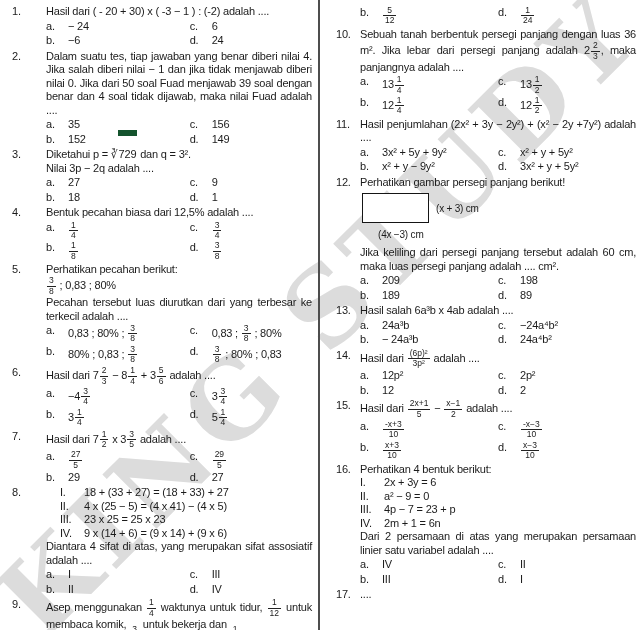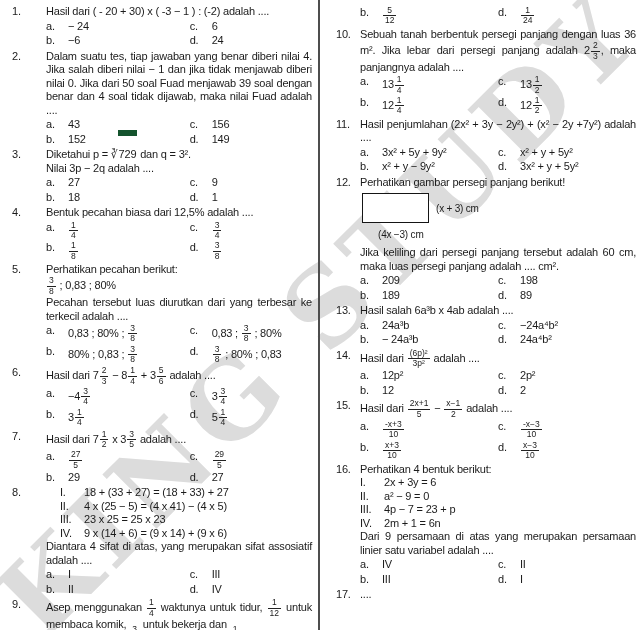--- a/index.html
+++ b/index.html
@@ -81,21 +81,21 @@
         </div>
       </div>
       <div class="q">
         <div class="qnum">2.</div>
         <div class="qbody">
           <div class="qtext">Dalam suatu tes, tiap jawaban yang benar diberi nilai 4. Jika salah diberi nilai − 1 dan jika tidak menjawab diberi nilai 0. Jika dari 50 soal Fuad menjawab 39 soal dengan benar dan 4 soal tidak dijawab, maka nilai Fuad adalah ....</div>
           <div class="opts">
             <div class="opt-row">
               <div class="opt opt-l">
                 <span class="olabel">a.</span>
-                <span class="otext">43</span>
+                <span class="otext">35</span>
               </div>
               <div class="opt opt-r">
                 <span class="olabel">c.</span>
                 <span class="otext">156</span>
               </div>
             </div>
             <div class="opt-row">
               <div class="opt opt-l">
                 <span class="olabel">b.</span>
                 <span class="otext">152</span>
@@ -507,21 +507,21 @@
             <span class="subtext">a² − 9 = 0</span>
           </div>
           <div class="sub">
             <span class="sublabel">III.</span>
             <span class="subtext">4p − 7 = 23 + p</span>
           </div>
           <div class="sub">
             <span class="sublabel">IV.</span>
             <span class="subtext">2m + 1 = 6n</span>
           </div>
-          <div class="qtext">Dari 9 persamaan di atas yang merupakan persamaan linier satu variabel adalah ....</div>
+          <div class="qtext">Dari 2 persamaan di atas yang merupakan persamaan linier satu variabel adalah ....</div>
           <div class="opts">
             <div class="opt-row">
               <div class="opt opt-l">
                 <span class="olabel">a.</span>
                 <span class="otext">IV</span>
               </div>
               <div class="opt opt-r">
                 <span class="olabel">c.</span>
                 <span class="otext">II</span>
               </div>

